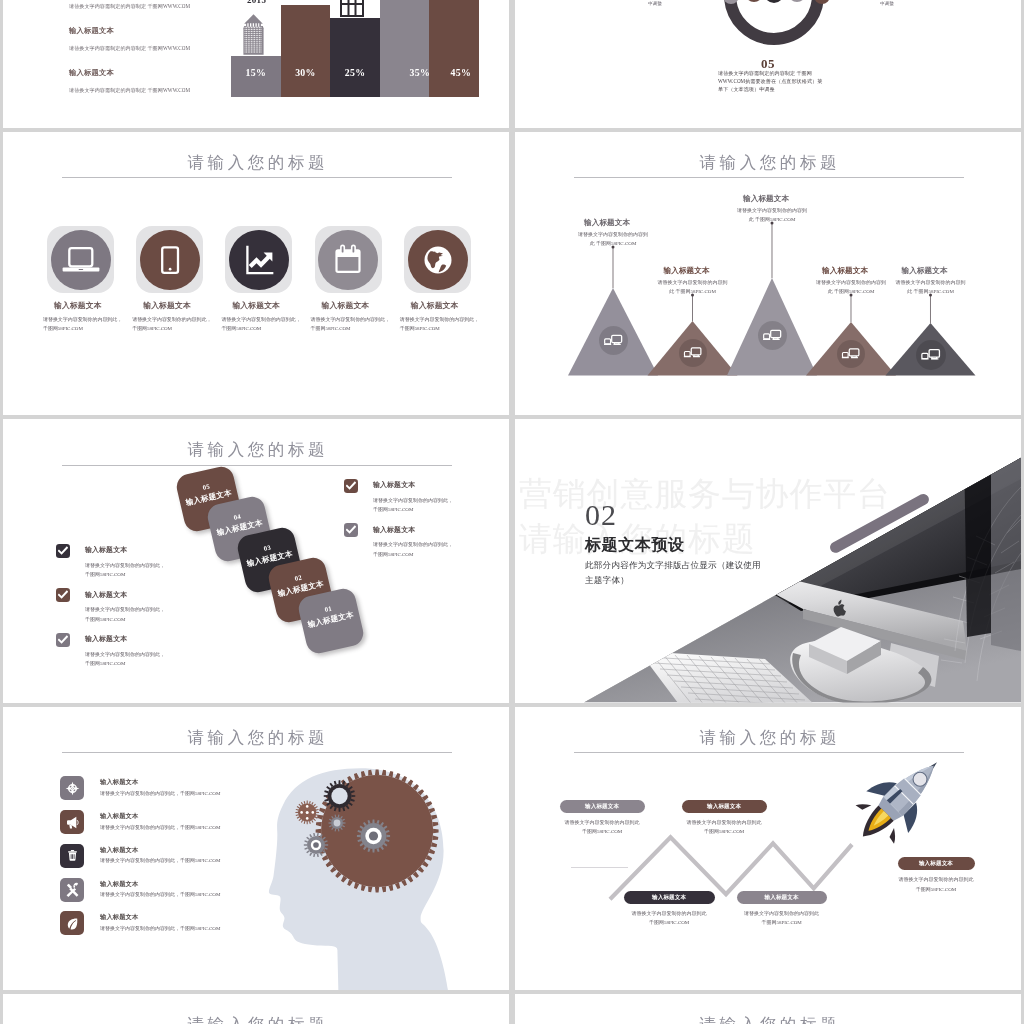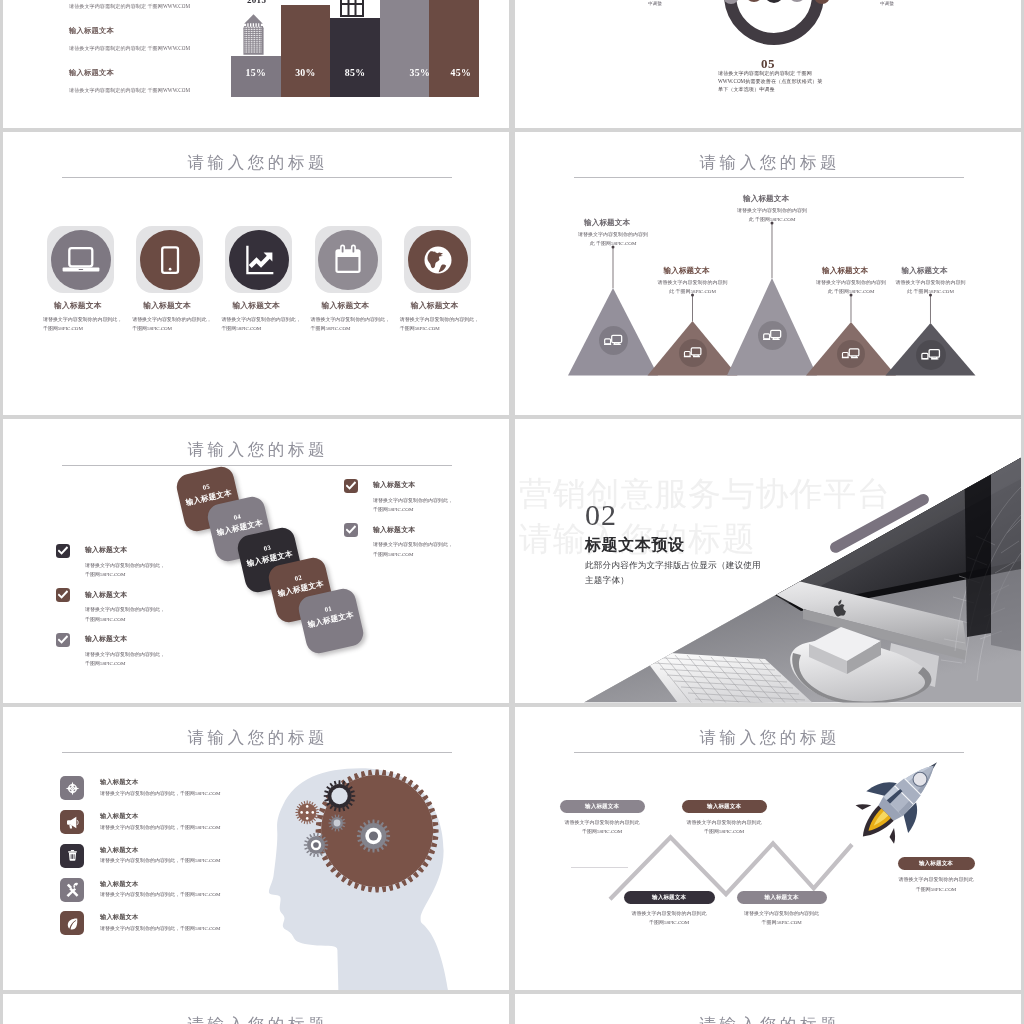--- a/index.html
+++ b/index.html
@@ -286,21 +286,21 @@
               <rect x="29" y="1" width="4" height="76" fill="#2e2b31"></rect>
               <rect x="1" y="24" width="46" height="4" fill="#2e2b31"></rect>
               <rect x="1" y="50" width="46" height="4" fill="#2e2b31"></rect>
             </svg>
       <div class="s1-bars">
               <div class="s1-bar" style="left:0px;top:211px;height:41px;background:#7e7882"></div>
               <span class="s1-lbl" style="left:0px">15%</span>
               <div class="s1-bar" style="left:49.6px;top:160.5px;height:91.5px;background:#6b4b43"></div>
               <span class="s1-lbl" style="left:49.6px">30%</span>
               <div class="s1-bar" style="left:99.2px;top:173.5px;height:78.5px;background:#35303a"></div>
-              <span class="s1-lbl" style="left:99.2px">85%</span>
+              <span class="s1-lbl" style="left:99.2px">25%</span>
               <div class="s1-bar" style="left:148.8px;top:128px;height:124px;background:#8a858e"></div>
               <span class="s1-lbl" style="left:164px">35%</span>
               <div class="s1-bar" style="left:198.4px;top:108px;height:144px;background:#6b4b43"></div>
               <span class="s1-lbl" style="left:205px">45%</span>
             </div>
     </div>
   </div>
 
   <div class="slide R s2">
     <div class="s2-donut"></div>

